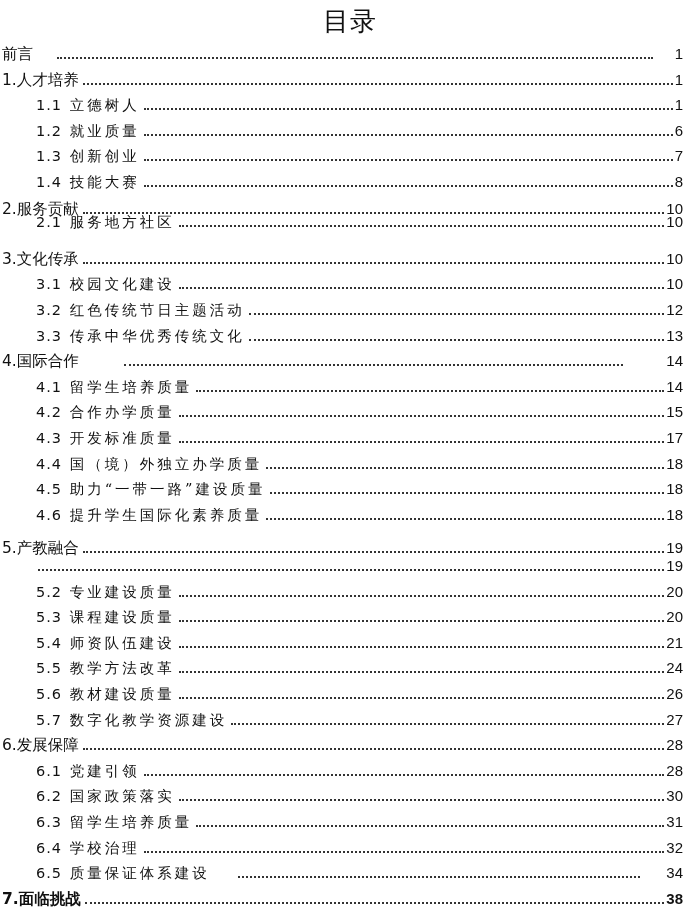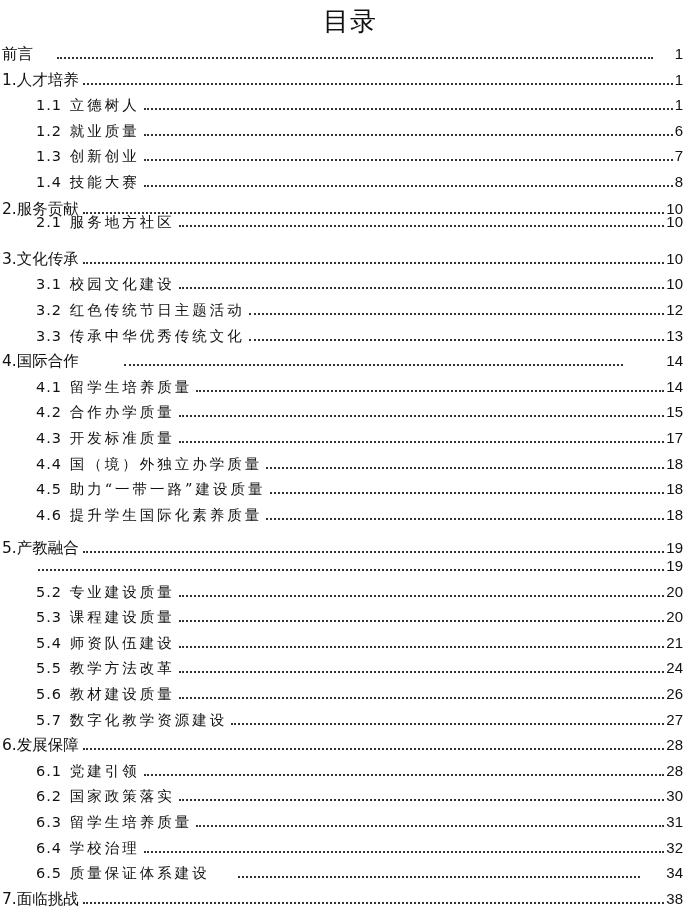--- a/index.html
+++ b/index.html
@@ -178,18 +178,18 @@
     <div class="row l2" style="top: 793.6px;">
       <span class="label"><span class="num">6.4</span> <span>学校治理</span></span>
       <span class="leader"></span>
       <span class="page">32</span>
     </div>
     <div class="row l2" style="top: 819.2px; gap: 24px;">
       <span class="label"><span class="num">6.5</span> <span>质量保证体系建设</span></span>
       <span class="leader"></span>
       <span class="page">34</span>
     </div>
-    <div class="row l1" style="top: 844.8px;">
+    <div class="row l1" style="top: 844.8px; font-weight: bold;">
       <span class="label"><span class="num">7.</span><span>面临挑战</span></span>
       <span class="leader"></span>
       <span class="page">38</span>
     </div>
   </div>
 
 </body></html>

